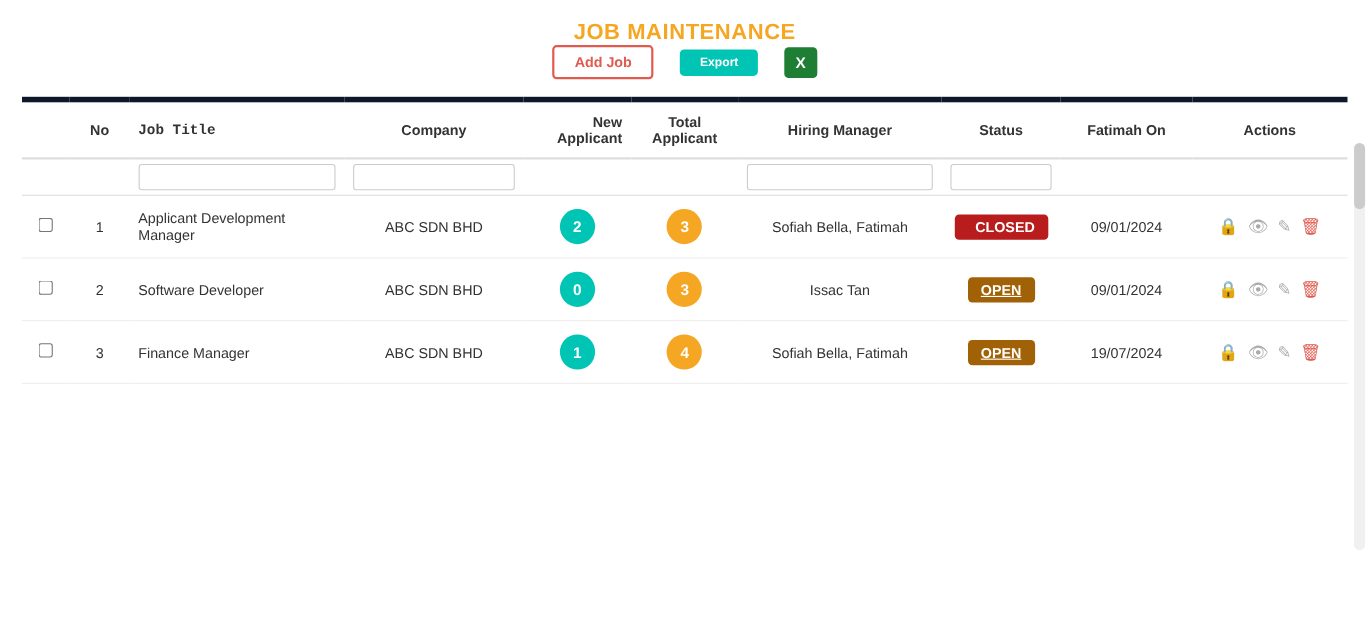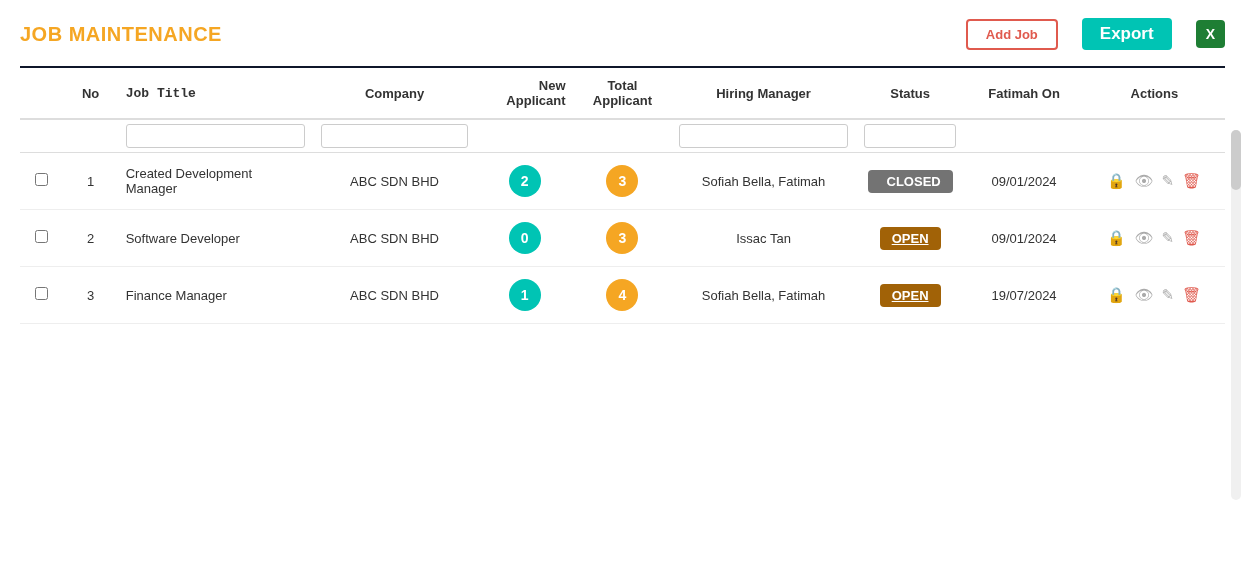--- a/index.html
+++ b/index.html
@@ -14,20 +14,21 @@
       min-height: 561px;
       background: #fff;
       padding: 18px 20px 10px 20px;
       position: relative;
     }
     .header-row {
       display: flex;
       justify-content: space-between;
       align-items: center;
       margin-bottom: 16px;
+      flex-direction: column;
     }
     .page-title {
       font-size: 20px;
       font-weight: bold;
       color: #f5a623;
       letter-spacing: 0.5px;
     }
     .header-buttons {
       display: flex;
       gap: 24px;
@@ -43,41 +44,41 @@
       font-size: 13px;
       font-weight: 600;
     }
     .btn-export {
       background: #00c4b4;
       color: #fff;
       border: none;
       padding: 6px 18px;
       border-radius: 4px;
       cursor: pointer;
-      font-size: 17px;
+      font-size: 11px;
       font-weight: 600;
     }
     .btn-excel {
       background: #1e7e34;
       color: #fff;
       border: none;
       padding: 6px 10px;
       border-radius: 4px;
       cursor: pointer;
       font-size: 14px;
       font-weight: bold;
     }
     table {
       width: 100%;
       border-collapse: collapse;
       table-layout: fixed;
     }
     thead th {
       background: #fff;
-      border-top: 2px solid #0f172a;
+      border-top: 5px solid #0f172a;
       border-bottom: 2px solid #ddd;
       padding: 10px 8px;
       text-align: center;
       font-weight: bold;
       color: #333;
       font-size: 13px;
     }
     thead th.left { text-align: left; }
     .filter-row td {
       padding: 4px 8px;
@@ -114,21 +115,21 @@
     .badge-teal { background: #00c4b4; }
     .badge-yellow { background: #f5a623; }
     .status-badge {
       display: inline-block;
       padding: 4px 12px;
       border-radius: 4px;
       font-weight: bold;
       font-size: 13px;
       color: #fff;
     }
-    .status-closed { background: #737373; padding-left: 19px; }
+    .status-closed { background: #b91c1c; padding-left: 19px; }
     .status-open { background: #a16207; text-decoration: underline; }
     .actions-cell {
       display: flex;
       align-items: center;
       justify-content: center;
       gap: 8px;
     }
     .action-icon {
       cursor: pointer;
       font-size: 15px;
@@ -207,21 +208,21 @@
         <td><input type="text" style=""></td>
         <td><input type="text" style=""></td>
         <td></td>
         <td></td>
       </tr>
     </thead>
     <tbody id="table-body">
     <tr>
           <td><input type="checkbox" style=""></td>
           <td>1</td>
-          <td class="left">Created Development Manager</td>
+          <td class="left">Applicant Development Manager</td>
           <td>ABC SDN BHD</td>
           <td><span class="badge-circle badge-teal">2</span></td>
           <td><span class="badge-circle badge-yellow">3</span></td>
           <td>Sofiah Bella, Fatimah</td>
           <td><span class="status-badge status-closed">CLOSED</span></td>
           <td>09/01/2024</td>
           <td>
             <div class="actions-cell">
               <span class="action-icon lock" title="Lock">🔒</span>
               <span class="action-icon view" title="View">👁</span>

